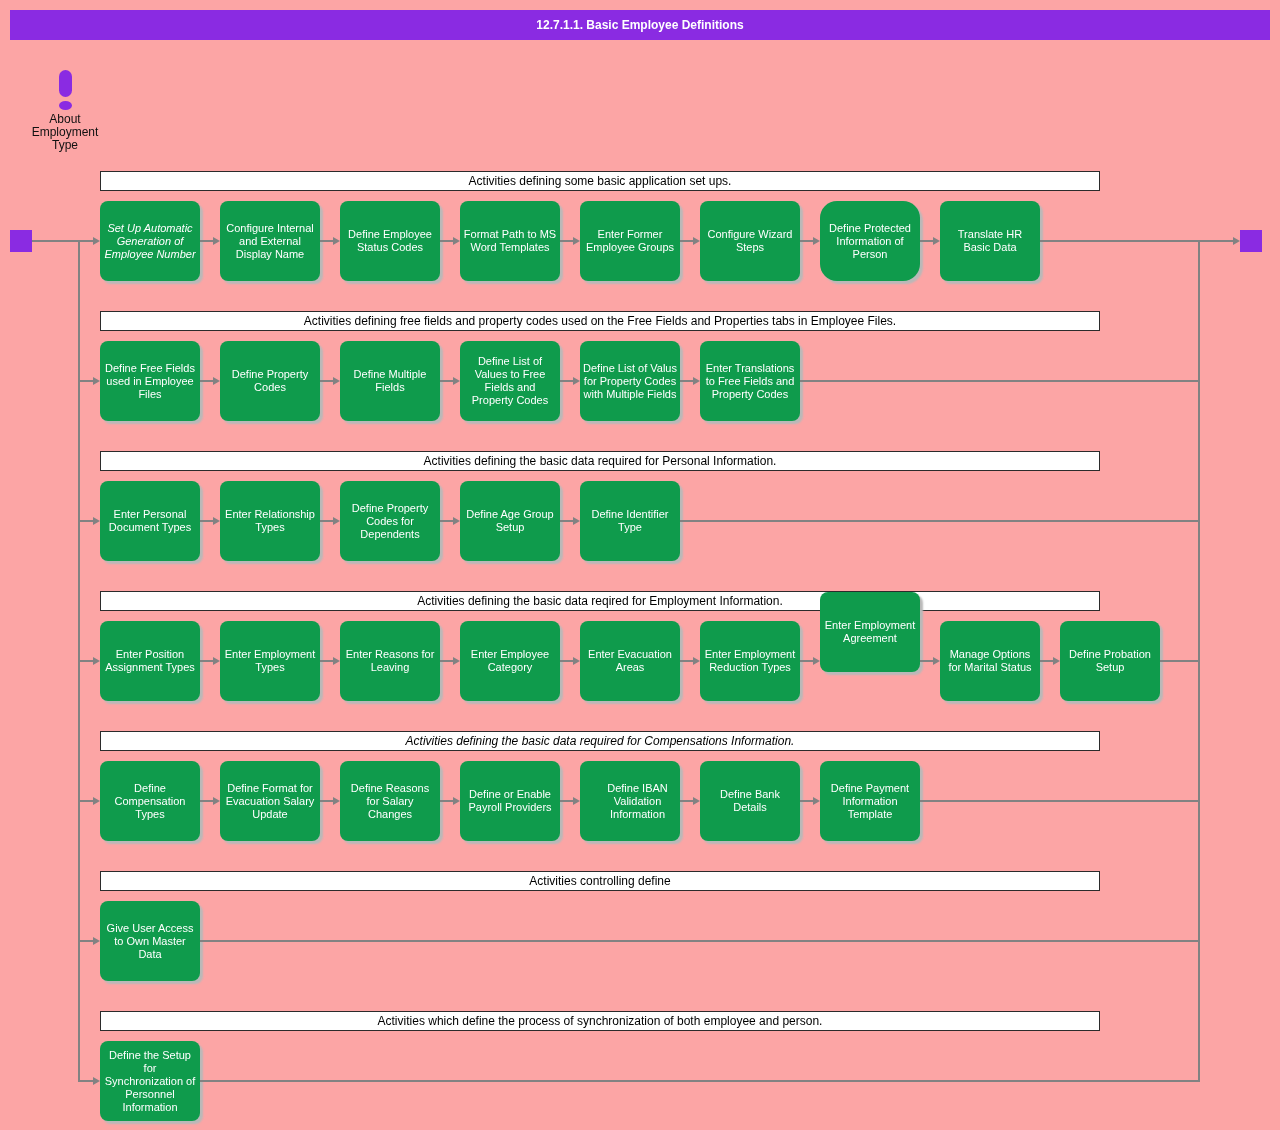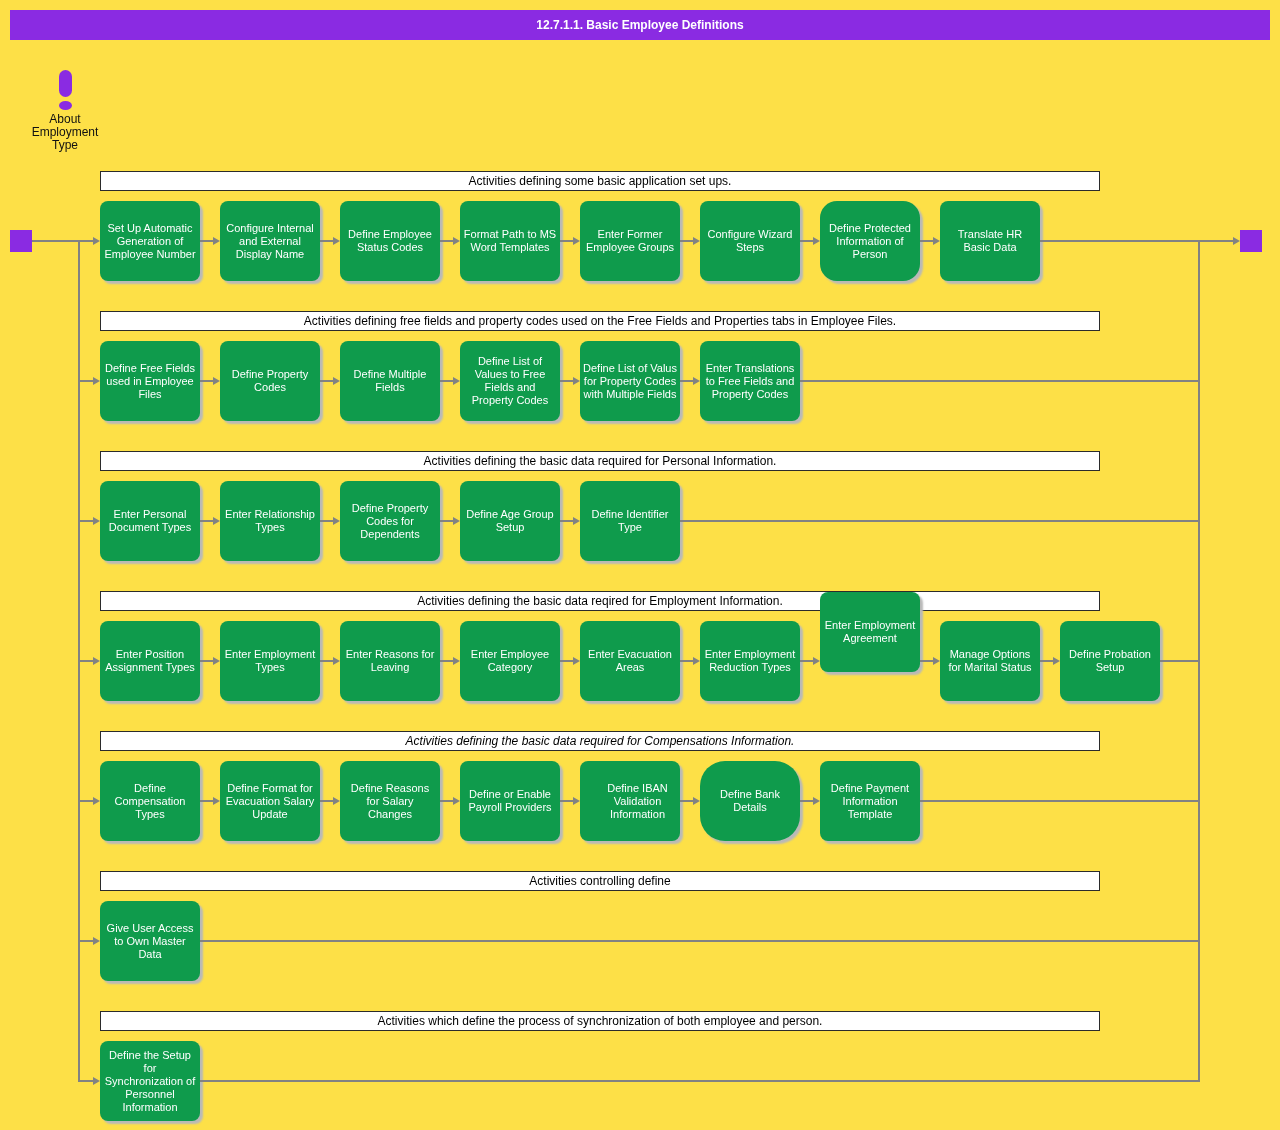--- a/index.html
+++ b/index.html
@@ -1,16 +1,16 @@
 <!DOCTYPE html>
 <html style="--purple: #8A2BE2; --green: #0F9B4C;"><head>
 <meta charset="utf-8">
 <style>
   html,body{margin:0;padding:0;background:#ffffff;font-family:"Liberation Sans",sans-serif;}
-  #canvas{position:relative;width:1280px;height:1130px;background:#fde047;overflow:hidden;}
+  #canvas{position:relative;width:1280px;height:1130px;background:#fca5a5;overflow:hidden;}
 
   .titlebar{position:absolute;left:10px;top:10px;width:1260px;height:30px;background:var(--purple);
     display:flex;align-items:center;justify-content:center;color:#ffffff;font-size:12px;font-weight:bold;}
 
   .note-bar{position:absolute;left:59px;top:70px;width:13px;height:27px;background:var(--purple);border-radius:7px;}
   .note-dot{position:absolute;left:59px;top:101px;width:13px;height:9px;background:var(--purple);border-radius:50%;}
   .note-label{position:absolute;left:20px;top:113px;width:90px;text-align:center;color:#111;font-size:12px;line-height:13px;}
 
   .node-square{position:absolute;width:22px;height:22px;background:var(--purple);}
 
@@ -36,21 +36,21 @@
   <div class="note-dot"></div>
   <div class="note-label">About Employment Type</div>
 
   <div class="node-square" style="left:10px;top:230px;"></div>
   <div class="node-square" style="left:1240px;top:230px;"></div>
 
   <div id="rows">
       <div class="section-bar" style="top: 171px;">Activities defining some basic application set ups.</div>
       <div class="cline" style="left: 32px; top: 240px; width: 61px; height: 2px;"></div>
       <div class="arrowhead" style="left: 93px; top: 237px;"></div>
-      <div class="activity-box" style="left: 100px; top: 201px;">Set Up Automatic Generation of Employee Number</div>
+      <div class="activity-box" style="left: 100px; top: 201px; font-style: italic;">Set Up Automatic Generation of Employee Number</div>
       <div class="cline" style="left: 200px; top: 240px; width: 13px; height: 2px;"></div>
       <div class="arrowhead" style="left: 213px; top: 237px;"></div>
       <div class="activity-box" style="left: 220px; top: 201px;">Configure Internal and External Display Name</div>
       <div class="cline" style="left: 320px; top: 240px; width: 13px; height: 2px;"></div>
       <div class="arrowhead" style="left: 333px; top: 237px;"></div>
       <div class="activity-box" style="left: 340px; top: 201px;">Define Employee Status Codes</div>
       <div class="cline" style="left: 440px; top: 240px; width: 13px; height: 2px;"></div>
       <div class="arrowhead" style="left: 453px; top: 237px;"></div>
       <div class="activity-box" style="left: 460px; top: 201px;">Format Path to MS Word Templates</div>
       <div class="cline" style="left: 560px; top: 240px; width: 13px; height: 2px;"></div>
@@ -143,21 +143,21 @@
       <div class="arrowhead" style="left: 333px; top: 797px;"></div>
       <div class="activity-box" style="left: 340px; top: 761px;">Define Reasons for Salary Changes</div>
       <div class="cline" style="left: 440px; top: 800px; width: 13px; height: 2px;"></div>
       <div class="arrowhead" style="left: 453px; top: 797px;"></div>
       <div class="activity-box" style="left: 460px; top: 761px;">Define or Enable Payroll Providers</div>
       <div class="cline" style="left: 560px; top: 800px; width: 13px; height: 2px;"></div>
       <div class="arrowhead" style="left: 573px; top: 797px;"></div>
       <div class="activity-box" style="left: 580px; top: 761px; padding-left: 18px;">Define IBAN Validation Information</div>
       <div class="cline" style="left: 680px; top: 800px; width: 13px; height: 2px;"></div>
       <div class="arrowhead" style="left: 693px; top: 797px;"></div>
-      <div class="activity-box" style="left: 700px; top: 761px; border-radius: 25px;">Define Bank Details</div>
+      <div class="activity-box" style="left: 700px; top: 761px;">Define Bank Details</div>
       <div class="cline" style="left: 800px; top: 800px; width: 13px; height: 2px;"></div>
       <div class="arrowhead" style="left: 813px; top: 797px;"></div>
       <div class="activity-box" style="left: 820px; top: 761px;">Define Payment Information Template</div>
       <div class="cline" style="left: 920px; top: 800px; width: 280px; height: 2px;"></div>
       <div class="section-bar" style="top: 871px;">Activities controlling define</div>
       <div class="cline" style="left: 78px; top: 940px; width: 15px; height: 2px;"></div>
       <div class="arrowhead" style="left: 93px; top: 937px;"></div>
       <div class="activity-box" style="left: 100px; top: 901px;">Give User Access to Own Master Data</div>
       <div class="cline" style="left: 200px; top: 940px; width: 1000px; height: 2px;"></div>
       <div class="section-bar" style="top: 1011px;">Activities which define the process of synchronization of both employee and person.</div>

